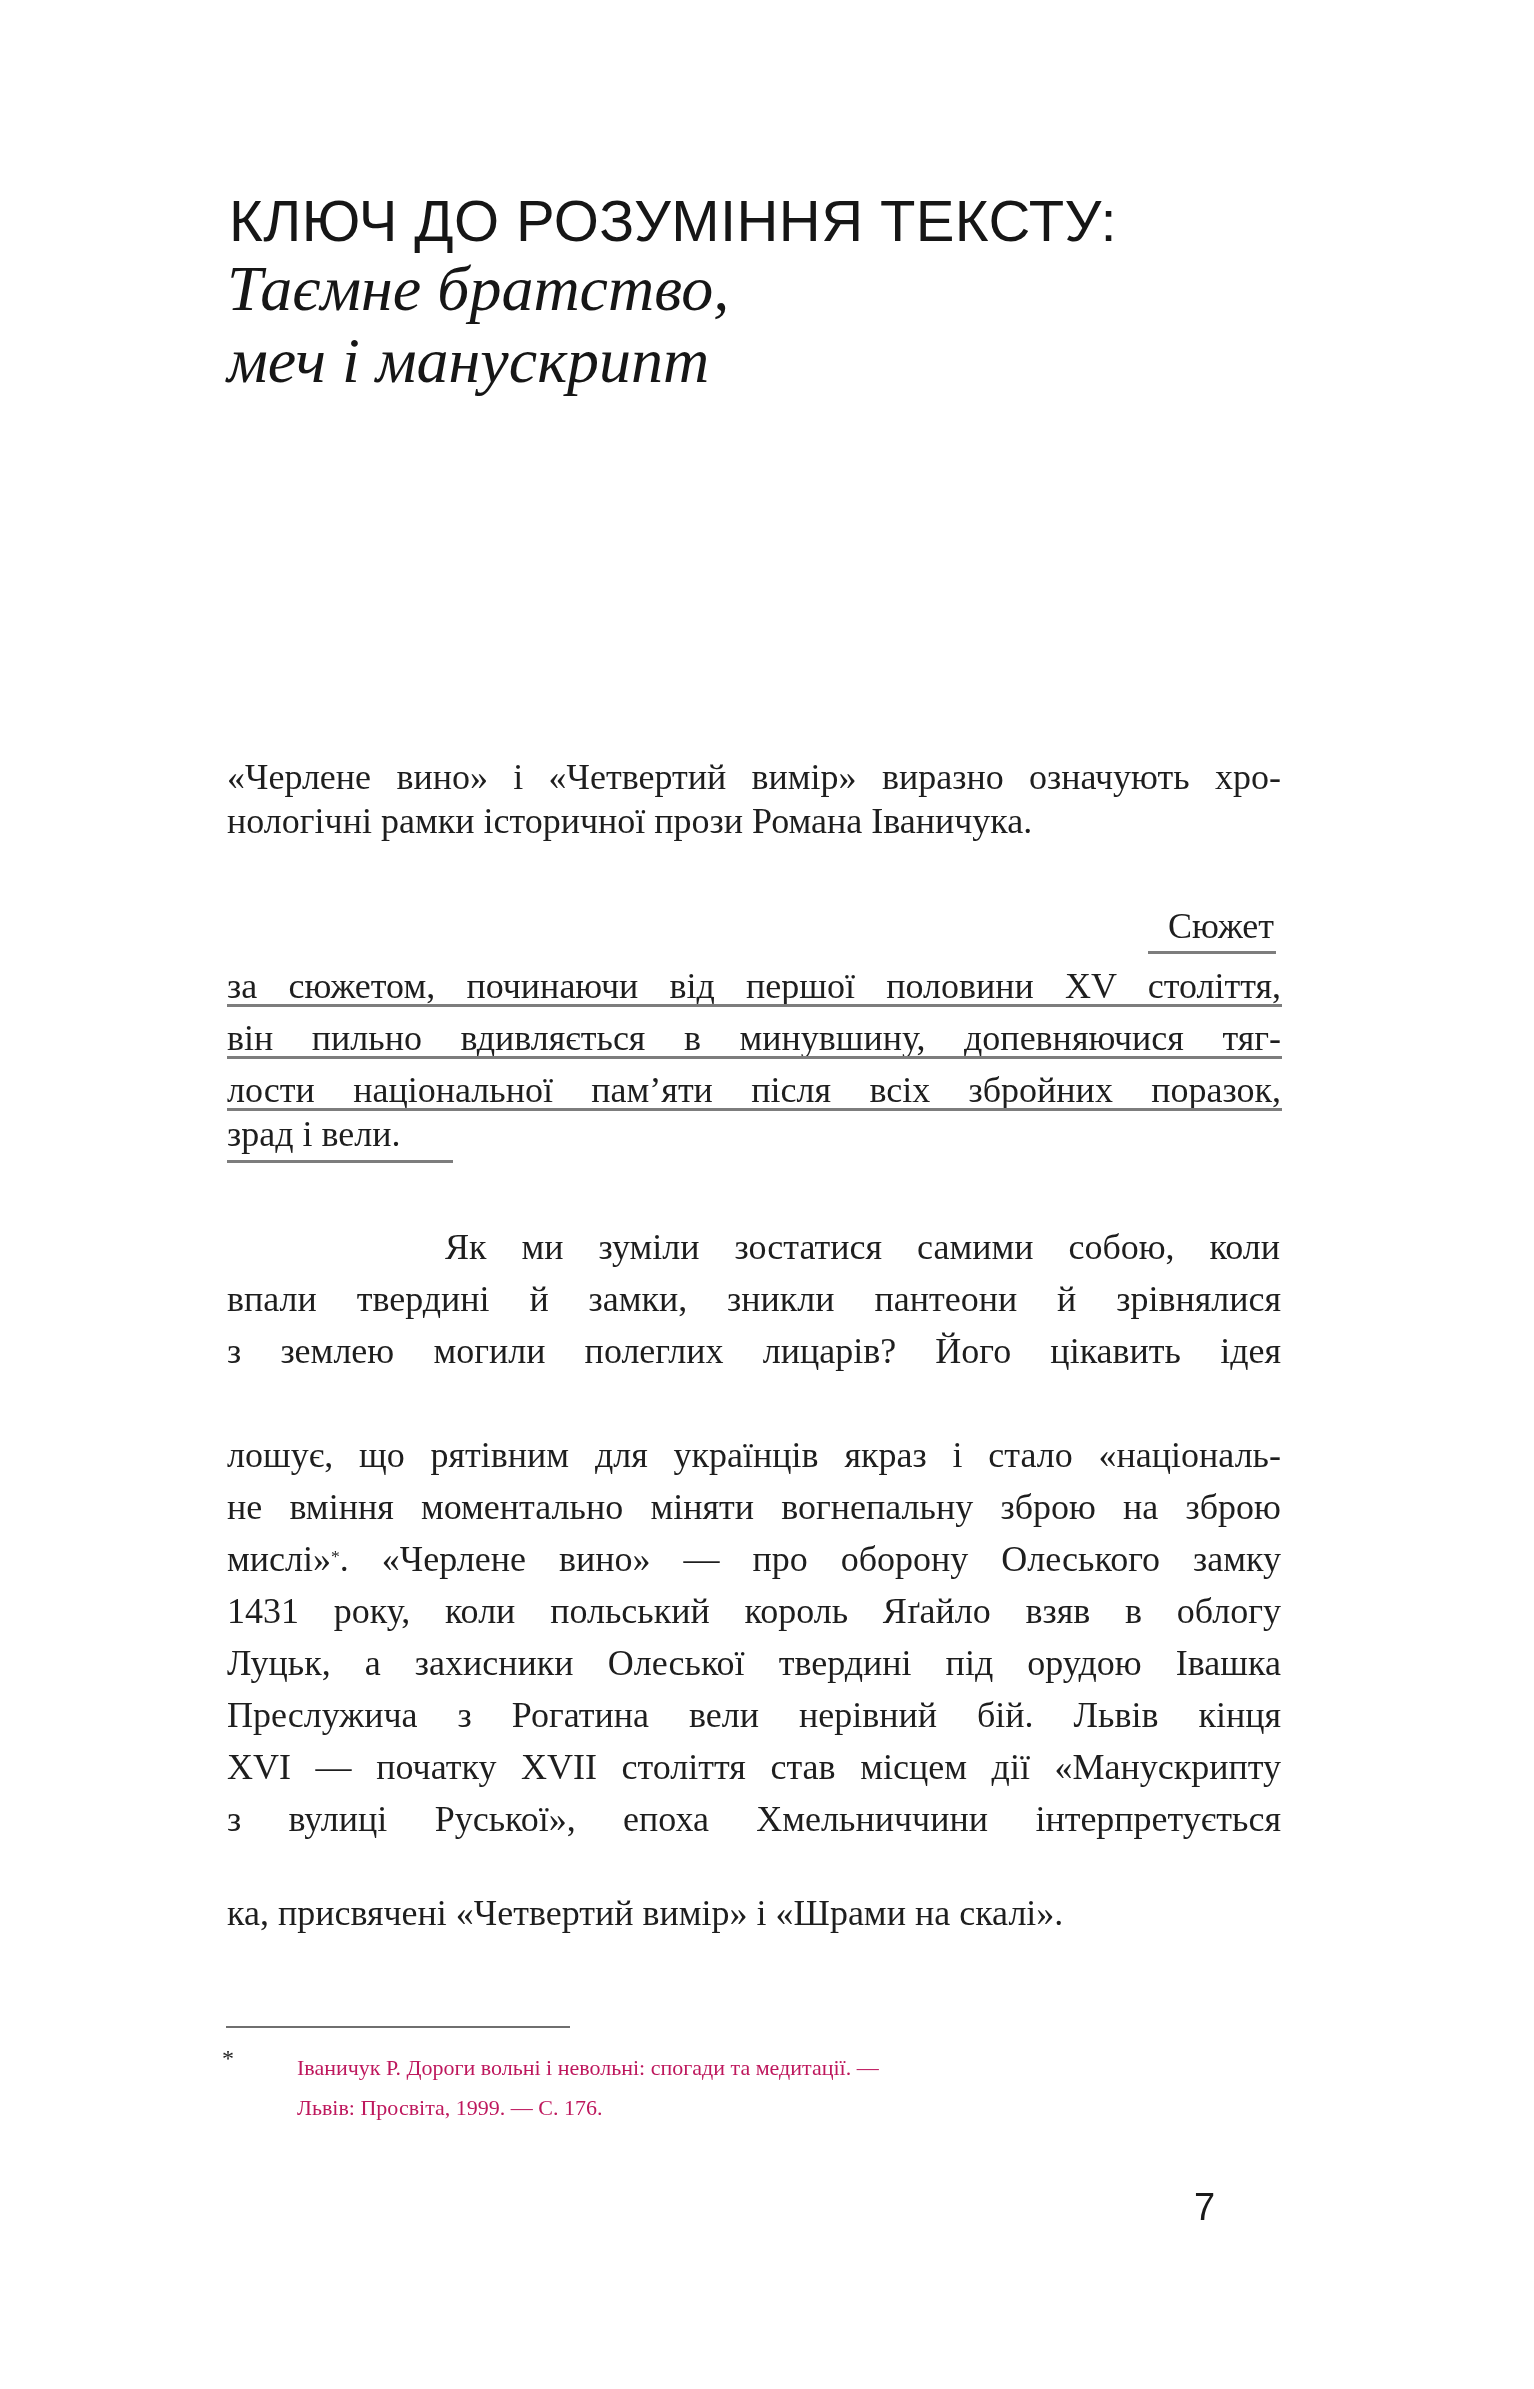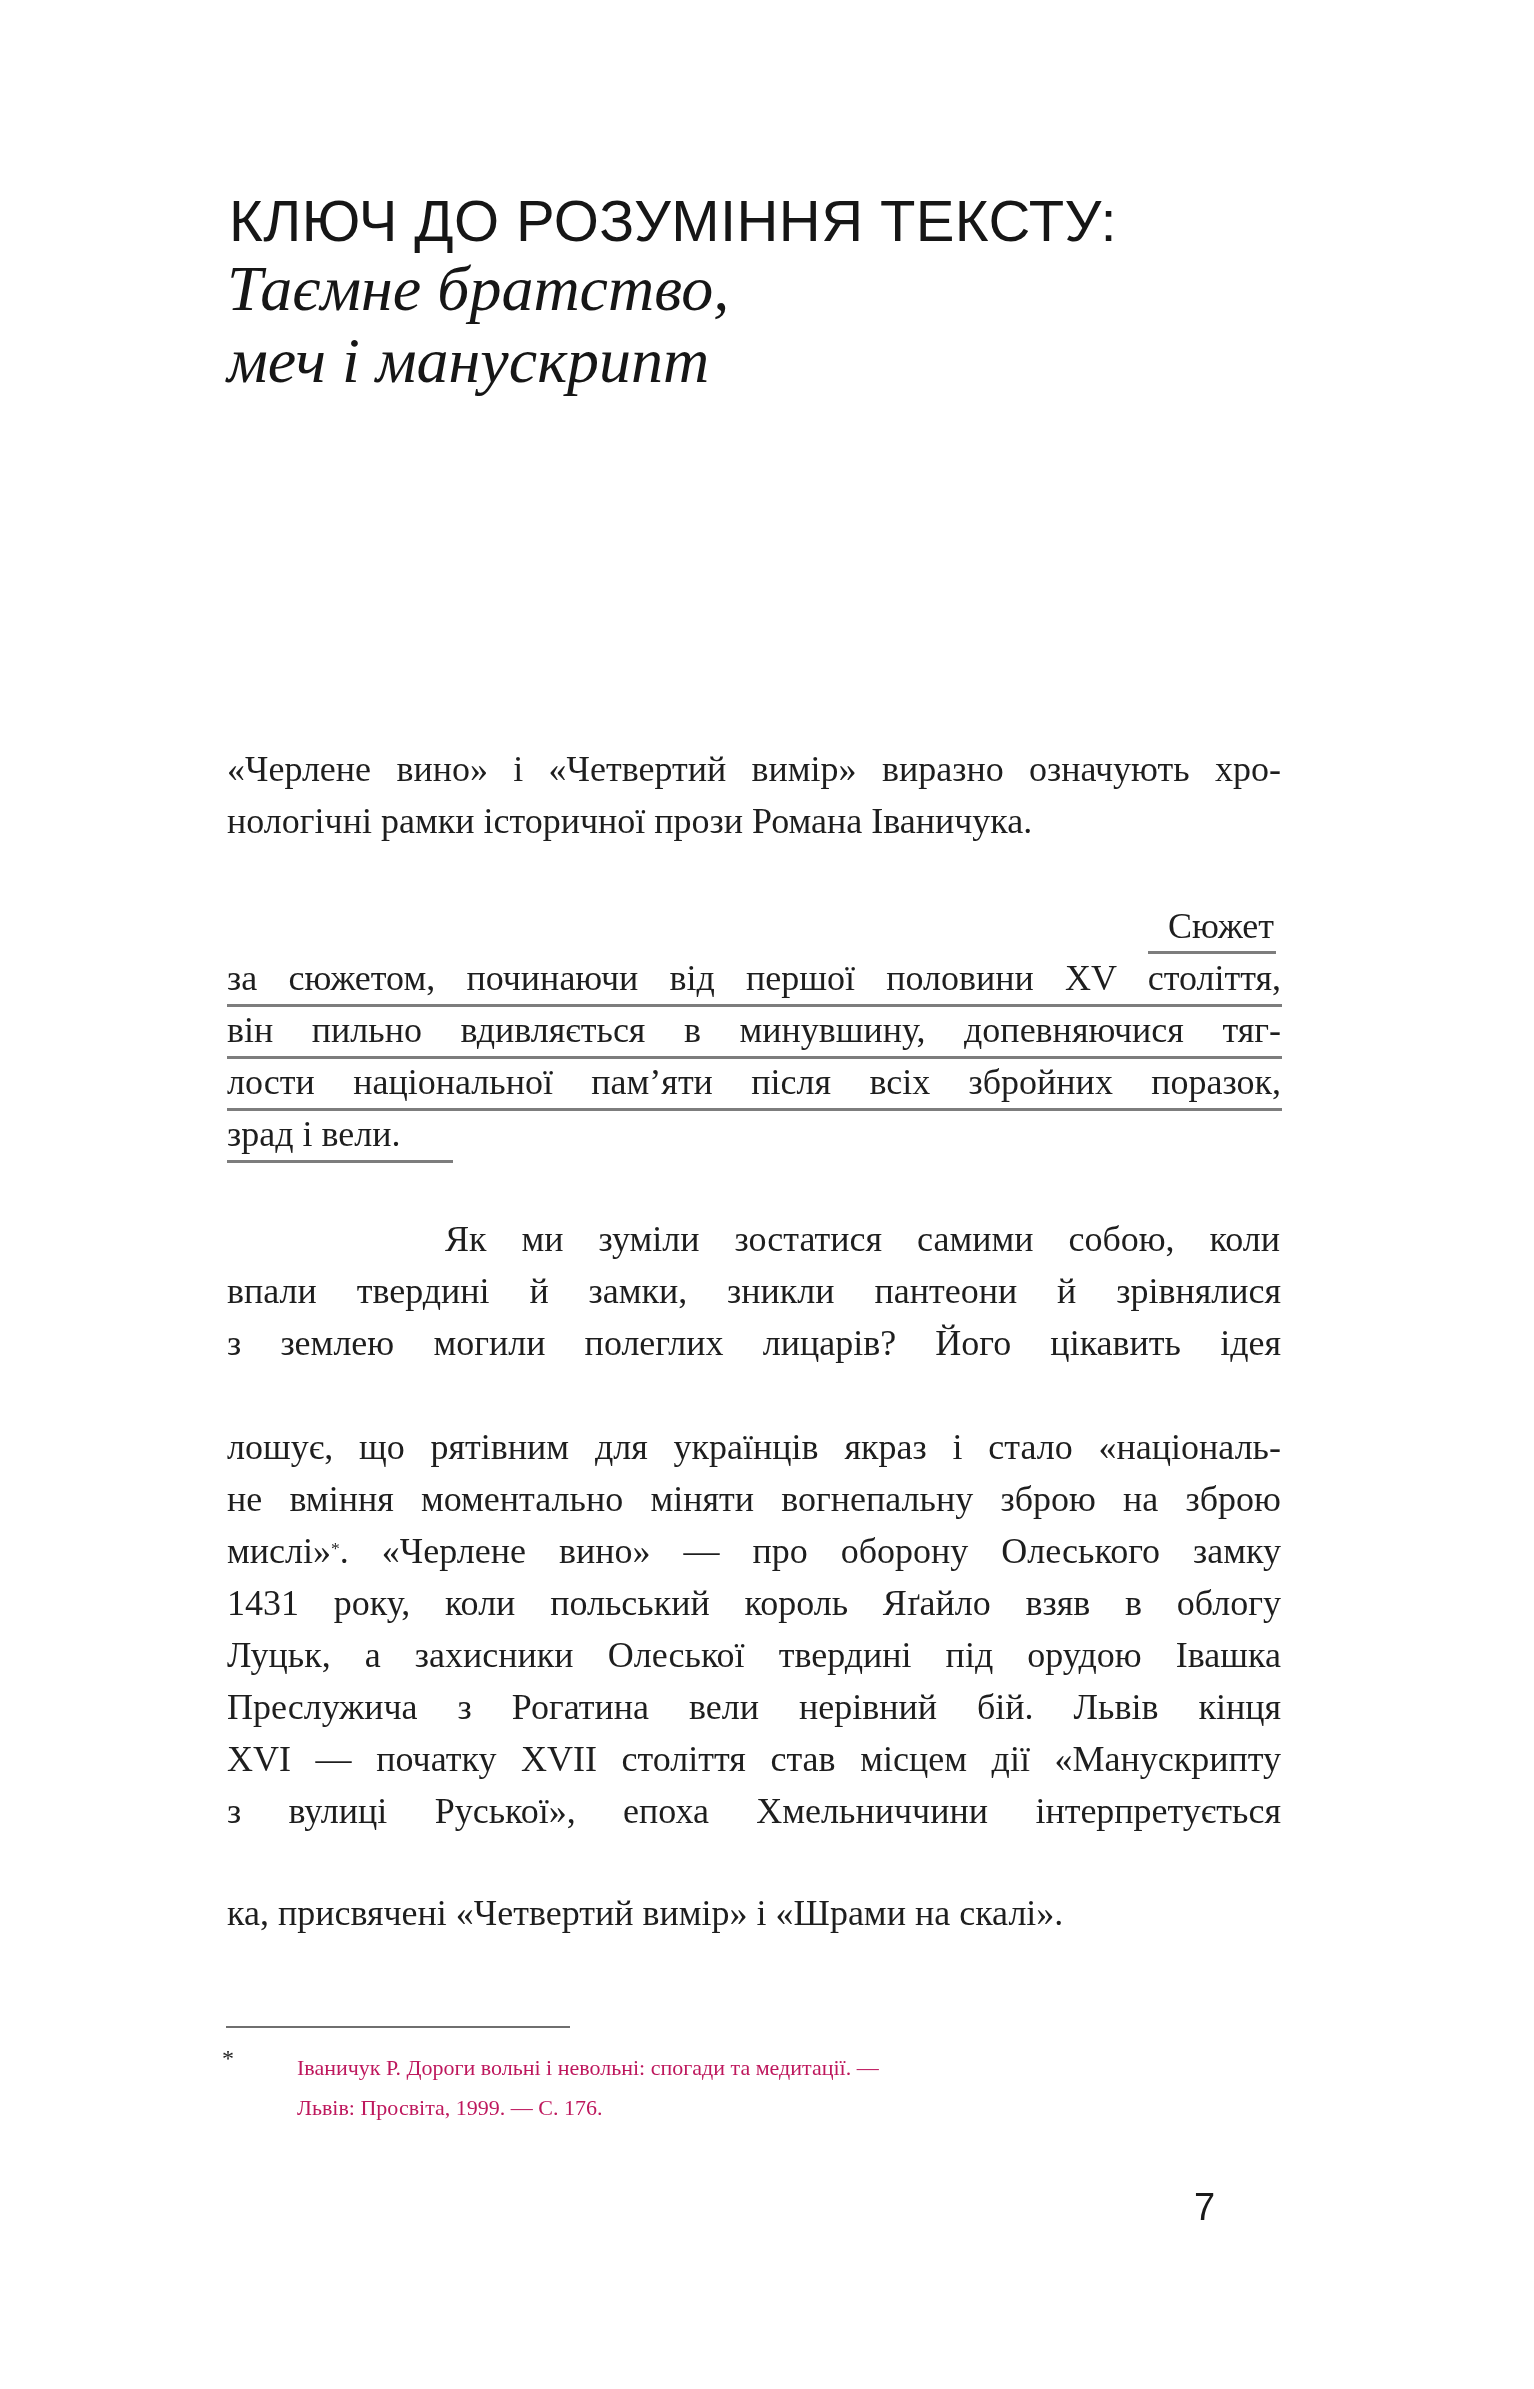--- a/index.html
+++ b/index.html
@@ -52,20 +52,21 @@
     line-height: 45px;
     height: 45px;
     white-space: nowrap;
     color: #1e1e1e;
     transform-origin: left top;
   }
   .line.justify {
     white-space: normal;
     text-align: justify;
     text-align-last: justify;
+    margin-top: 8px;
   }
   .line.right {
     text-align: right;
     width: 1047px;
   }
   .underline {
     position: absolute;
     height: 3.2px;
     background: #7d7d7d;
   }

